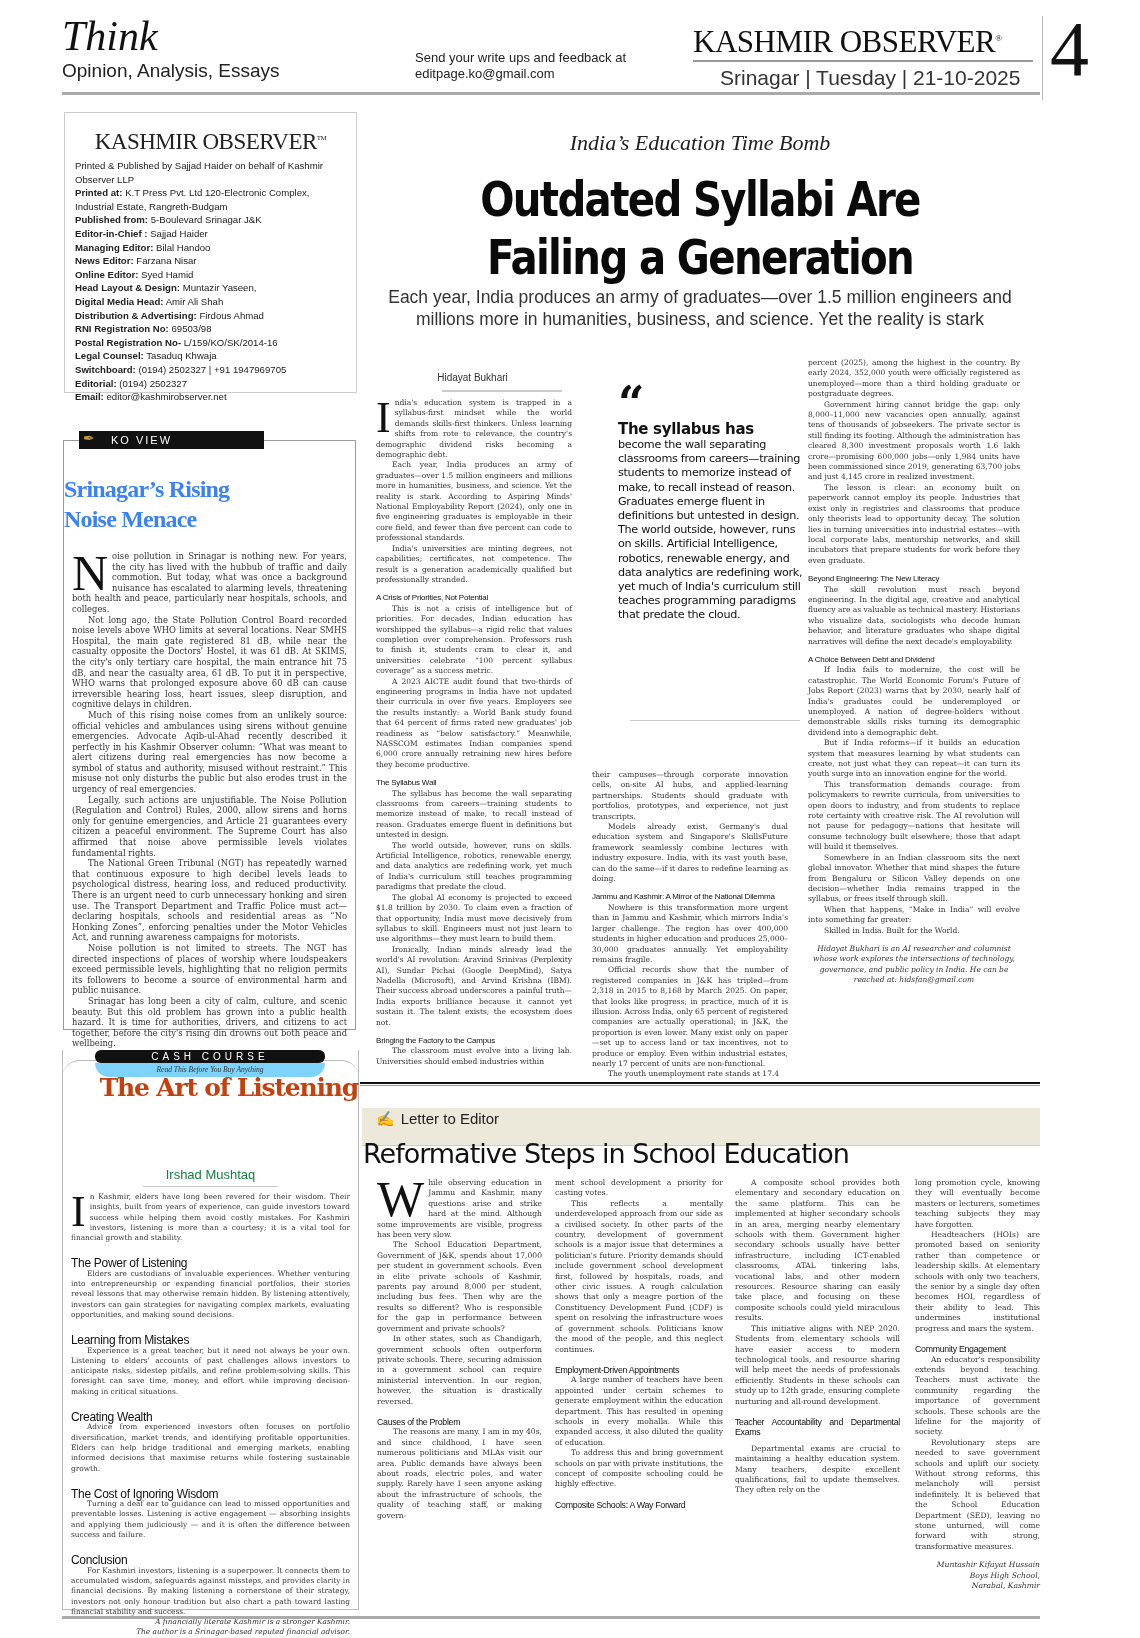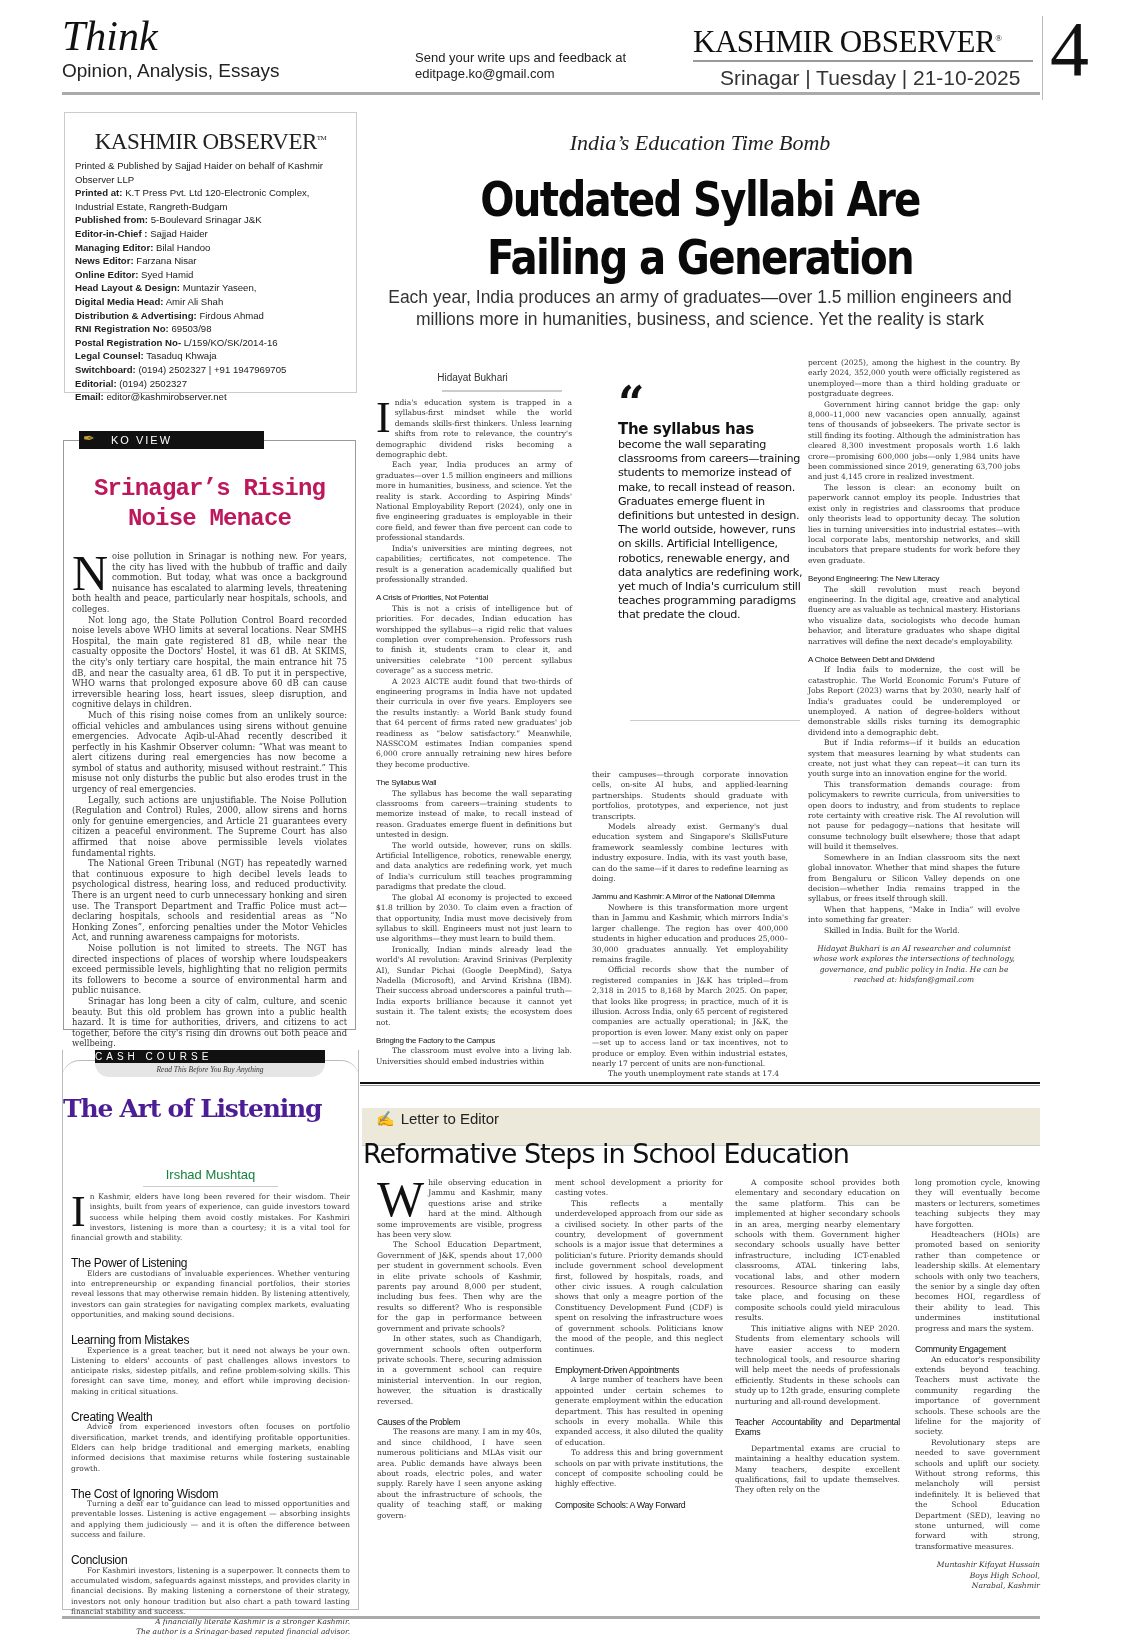--- a/index.html
+++ b/index.html
@@ -21,32 +21,32 @@
   .imprint { left: 64px; top: 112px; width: 293px; height: 281px; border: 1px solid #ccc; padding: 16px 10px; }
   .imprint .logo { font-family: "Liberation Serif", serif; font-size: 23px; color: #222; text-align: center; letter-spacing: -0.5px; margin-bottom: 4px; }
   .imprint .logo sup { font-size: 7px; }
   .imprint p { font-family: "Liberation Sans", sans-serif; font-size: 9.6px; line-height: 13.6px; color: #222; }
   .imprint b { font-weight: bold; }
 
   
   .koview { left: 63px; top: 440px; width: 293px; height: 590px; border: 1px solid #999; }
   .ko-banner { position: absolute; left: 15px; top: -10px; width: 185px; height: 18px; background: #111; color: #fff; font-family: "Liberation Sans", sans-serif; font-size: 11px; letter-spacing: 2px; padding-left: 32px; line-height: 18px; }
   .pen-icon { position: absolute; left: 4px; top: -2px; font-size: 14px; color: #c8a13a; }
-  .ko-title { position: absolute; top: 33px; left: 0; width: 100%; text-align: center; font-family: Liberation Mono, monospace; font-weight: bold; font-size: 24px; line-height: 30px; color: #be185d; letter-spacing: -0.8px; }
+  .ko-title { position: absolute; top: 33px; left: 0; width: 100%; text-align: left; font-family: Liberation Serif, serif; font-weight: bold; font-size: 24px; line-height: 30px; color: #3b82f6; letter-spacing: -0.8px; }
   .ko-body { position: absolute; top: 110px; left: 8px; right: 8px; font-size: 8.4px; line-height: 10.6px; text-align: justify; color: #333; }
   .ko-body p { text-indent: 16px; }
   .ko-body p.first { text-indent: 0; }
   .dropcap { float: left; font-family: "Liberation Serif", serif; font-size: 50px; line-height: 40px; margin: 2px 4px 0 0; color: #111; }
 
   
   .cash { left: 62px; top: 1050px; width: 297px; height: 560px; border: 1px solid #bbb; border-top: none; }
   .cash-arc { position: absolute; left: -1px; top: 10px; width: 297px; height: 18px; border-top: 1px solid #bbb; border-radius: 40px 40px 0 0; }
-  .cash-banner { position: absolute; left: 32px; top: 0; width: 230px; height: 13px; background: #111; color: #fff; font-family: "Liberation Sans", sans-serif; font-size: 10px; letter-spacing: 4px; line-height: 13px; }
-  .cash-sub { position: absolute; left: 32px; top: 13px; width: 230px; height: 14px; background: #e5e5e5; border-radius: 0 0 14px 14px; font-family: "Liberation Serif", serif; font-style: italic; font-size: 7.5px; text-align: center; line-height: 14px; color: #333; }
-  .cash-title { position: absolute; top: 44px; left: 0; width: 100%; text-align: left; font-family: "DejaVu Serif", serif; font-weight: bold; font-size: 25px; color: #4c1d95; letter-spacing: -1.2px; }
+  .cash-banner { position: absolute; left: 32px; top: 0; width: 230px; height: 13px; background: #111; color: #fff; font-family: "Liberation Sans", sans-serif; font-size: 10px; letter-spacing: 4px; text-align: center; line-height: 13px; border-radius: 6px; }
+  .cash-sub { position: absolute; left: 32px; top: 13px; width: 230px; height: 14px; background: #7dd3fc; border-radius: 0 0 14px 14px; font-family: "Liberation Serif", serif; font-style: italic; font-size: 7.5px; text-align: center; line-height: 14px; color: #333; }
+  .cash-title { position: absolute; top: 23px; left: 0; width: 100%; text-align: right; font-family: "DejaVu Serif", serif; font-weight: bold; font-size: 25px; color: #c2410c; letter-spacing: -1.2px; }
   .cash-subtitle { position: absolute; top: 66px; left: 0; width: 100%; text-align: center; font-family: "DejaVu Sans", sans-serif; font-weight: 300; font-size: 17px; line-height: 23px; color: #333; }
   .cash-author { position: absolute; top: 117px; left: 0; width: 100%; text-align: center; font-family: "Liberation Sans", sans-serif; font-size: 13px; color: #15803d; }
   .cash-author-rule { position: absolute; top: 136px; left: 80px; width: 135px; height: 1px; background: #ccc; }
   .cash-body { position: absolute; top: 142px; left: 8px; right: 8px; font-size: 7.4px; line-height: 10.3px; text-align: justify; color: #333; }
   .cash-body p { text-indent: 16px; }
   .cash-body p.first { text-indent: 0; }
   .cash-body h4 { font-family: "Liberation Sans", sans-serif; font-size: 12px; font-weight: normal; color: #111; letter-spacing: -0.3px; margin-top: 15px; }
   .cash-body .sign { text-align: right; font-style: italic; text-indent: 0; }
   .dropcap-i { float: left; font-family: "Liberation Serif", serif; font-size: 44px; line-height: 36px; margin: 2px 4px 0 0; color: #111; }
 

